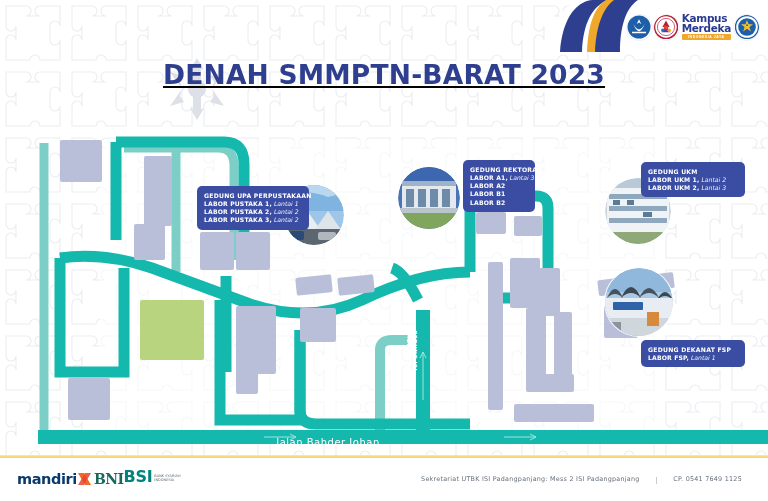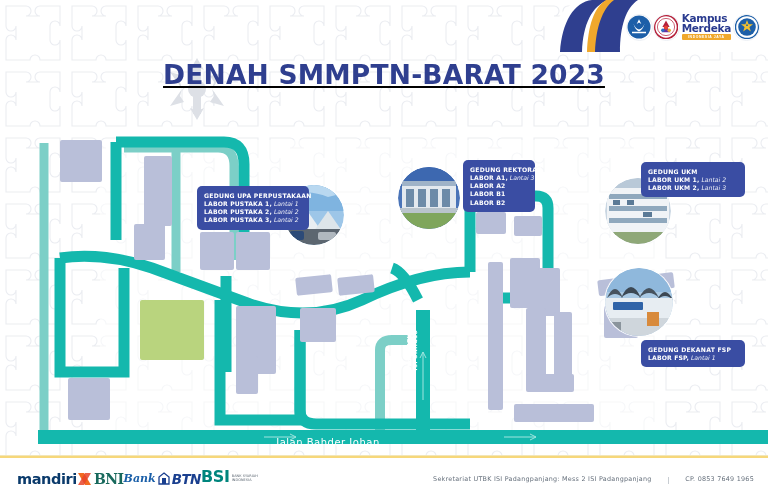--- a/index.html
+++ b/index.html
@@ -171,21 +171,21 @@
     letter-spacing: -0.3px;
   }
   .bsi-sub {
     font-size: 3.4px; color: #5a6570; line-height: 4px;
     margin-top: 7px; font-family: "DejaVu Sans", sans-serif;
     letter-spacing: 0.1px;
   }
   #footer-contact {
     position: absolute; left: 0; top: 0; width: 768px; height: 46px;
     display: flex; align-items: center; justify-content: flex-end;
-    padding-right: 14px; gap: 0;
+    padding-right: 26px; gap: 0;
     pointer-events: none;
   }
   #footer-contact .fc-text {
     font-size: 6.4px; color: #66707c; letter-spacing: 0.25px;
     font-family: "DejaVu Sans", sans-serif;
   }
   .fc-sep { font-size: 6.4px; color: #9aa3ad; padding: 0 16px; }
 </style>
 </head>
 <body>
@@ -496,38 +496,30 @@
       </div>
 
       <div class="bank bni-wrap">
         <svg class="bni-mark" viewBox="0 0 15 16">
           <path d="M1 2 L7 2 L14 14 L8 14 Z" fill="#f26a21"></path>
           <path d="M1 14 L7 14 L14 2 L8 2 Z" fill="#e8442a" opacity="0.85"></path>
         </svg>
         <span class="bni-text">BNI</span>
       </div>
 
-      <div class="bank btn-wrap">
-        <span class="btn-bank">Bank</span>
-        <svg width="12" height="13" viewBox="0 0 12 13">
-          <path d="M6 1 L11 5 V12 H1 V5 Z" fill="none" stroke="#1a3f8f" stroke-width="1.3"></path>
-          <rect x="4" y="6" width="4" height="6" fill="#1a3f8f"></rect>
-        </svg>
-        <span class="btn-text">BTN</span>
-      </div>
 
       <div class="bank bsi-wrap">
         <span class="bsi-text">BSI</span>
         <span class="bsi-sub">
           <span>BANK SYARIAH</span><br>
           <span>INDONESIA</span>
         </span>
       </div>
     </div>
 
     <div id="footer-contact">
       <span class="fc-text">Sekretariat UTBK ISI Padangpanjang: Mess 2 ISI Padangpanjang</span>
       <span class="fc-sep">|</span>
-      <span class="fc-text">CP. 0853 7649 1965</span>
+      <span class="fc-text">CP. 0541 7649 1125</span>
     </div>
   </div>
 
 </div>
 
 </body></html>

